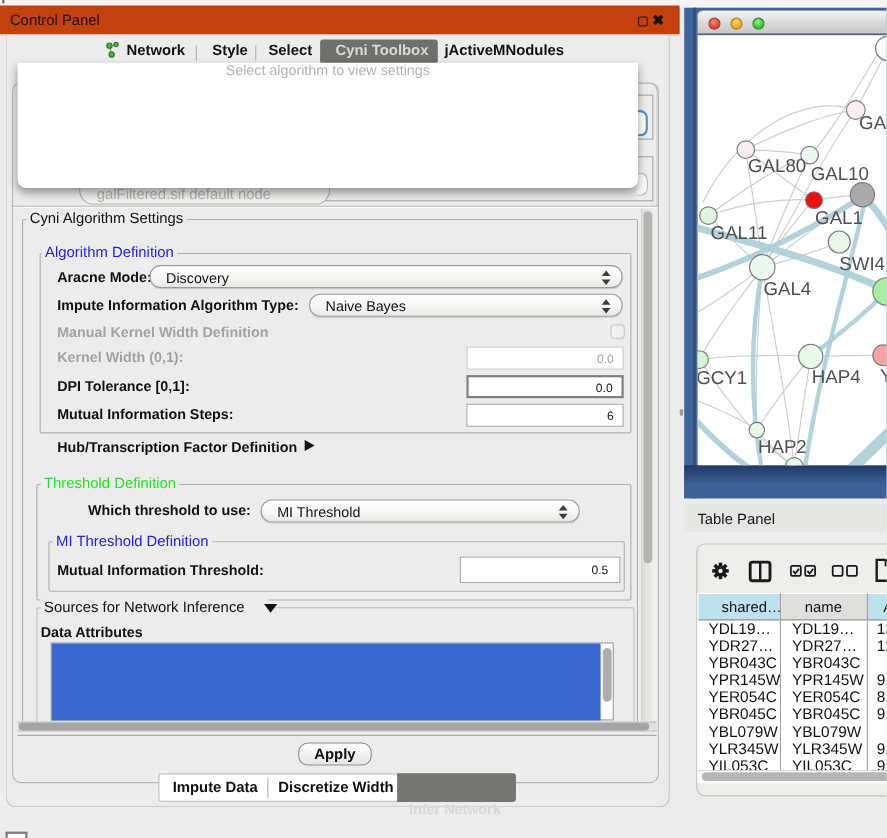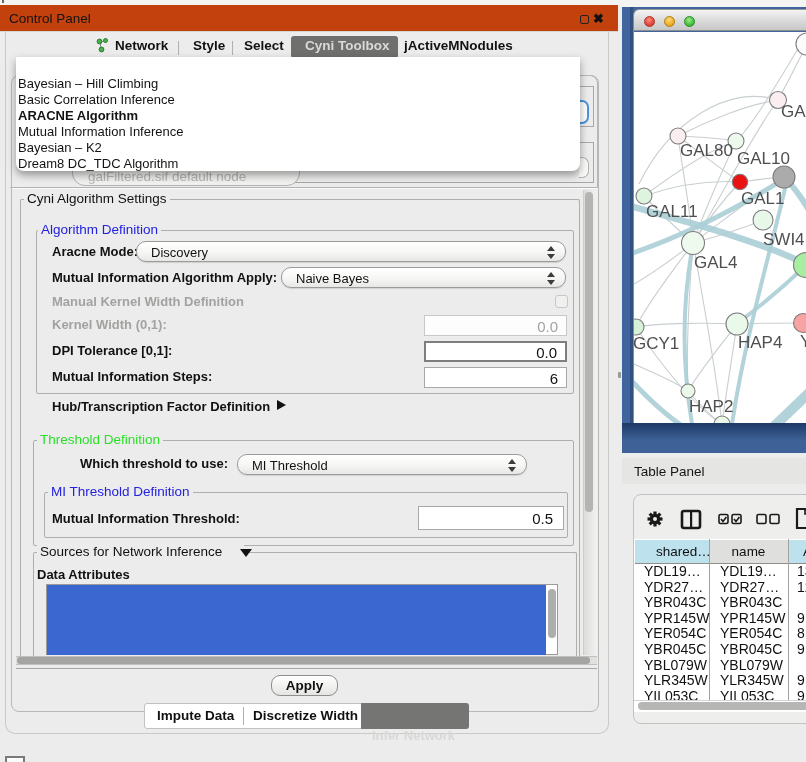--- a/index.html
+++ b/index.html
@@ -9,21 +9,21 @@
 .lbl { position:absolute; font-size:13px; line-height:16px; white-space:nowrap; }
 .b { font-weight:bold; }
 .gray { color:#a2a2a0; }
 .combo { position:absolute; border:1px solid #9b9b99; border-radius:10px;
   background:linear-gradient(#ffffff,#f6f6f4 55%,#e7e7e5); box-shadow:0 1px 1px rgba(0,0,0,0.12); }
 .combo .ct { position:absolute; left:14px; top:3px; font-size:13px; line-height:16px; white-space:nowrap; }
 .arr-up { position:absolute; width:0; height:0; border-left:4px solid transparent; border-right:4px solid transparent; border-bottom:5px solid #3c3c3c; }
 .arr-dn { position:absolute; width:0; height:0; border-left:4px solid transparent; border-right:4px solid transparent; border-top:5px solid #3c3c3c; }
 .fs { position:absolute; border:1px solid #aeaeac; border-radius:2px; }
 .leg { position:absolute; font-size:13.5px; line-height:15px; background:#ececec; padding:0 3px; white-space:nowrap; }
-.fld { position:absolute; background:#ffffff; border:1px solid #a8a8a6; font-size:15px; }
+.fld { position:absolute; background:#ffffff; border:1px solid #a8a8a6; font-size:11px; }
 .fld span { position:absolute; right:8px; top:3px; line-height:16px; }
 .tsep { position:absolute; width:1px; background:#b0b0ae; }
 </style>
 </head>
 <body>
 
 <div class="abs" style="left:0;top:0;width:806px;height:5px;background:#f4f4f2;"></div>
 <div class="abs" style="left:2px;top:0;width:2px;height:3px;background:#666;"></div>
 
 <div class="abs" style="left:0;top:5px;width:618px;height:27px;background:#c2410c;border-bottom:1px solid #d6d6d4;">
@@ -55,28 +55,21 @@
 
 <div class="abs" style="left:540px;top:75px;width:58px;height:113px;border-top:1px solid #b6b6b4;border-right:1px solid #b6b6b4;border-radius:0 8px 0 0;"></div>
 <div class="abs" style="left:100px;top:86px;width:494px;height:41px;border:1px solid #a8a8a6;"></div>
 <div class="abs" style="left:100px;top:142px;width:494px;height:41px;border:1px solid #a8a8a6;"></div>
 <div class="abs" style="left:579px;top:100px;width:10px;height:24px;border:2.5px solid #4d92d8;border-left:none;border-radius:0 7px 7px 0;background:#fff;"></div>
 <div class="abs" style="left:72px;top:158px;width:228px;height:28px;border:1.5px solid #b2b2b0;border-radius:13px;background:#f1f1ef;"></div>
 <div class="lbl" style="left:88px;top:169px;color:#b4b4b2;font-size:13.5px;">galFiltered.sif default node</div>
 <div class="abs" style="left:579px;top:157px;width:10px;height:21px;border:1.5px solid #b2b2b0;border-left:none;border-radius:0 7px 7px 0;background:#fafaf8;"></div>
 
 <div class="abs" style="left:16px;top:57px;width:564px;height:114px;background:#ffffff;border-radius:0 0 8px 8px;box-shadow:0 4px 9px rgba(0,0,0,0.38);z-index:30;">
-  <div style="position:absolute;left:2px;top:19px;font-size:13px;line-height:16px;color:#131313;">
-    Bayesian – Hill Climbing<br>
-    Basic Correlation Inference<br>
-    <span style="font-weight:bold;">ARACNE Algorithm</span><br>
-    Mutual Information Inference<br>
-    Bayesian – K2<br>
-    Dream8 DC_TDC Algorithm
-  </div>
+  <div style="position:absolute;left:0;top:0;width:100%;text-align:center;font-size:13px;line-height:13px;color:#b4b4b2;">Select algorithm to view settings</div>
 </div>
 
 <div class="abs" style="left:10px;top:187px;width:588px;height:1px;background:#b2b2b0;"></div>
 <div class="abs" style="left:10px;top:188px;width:588px;height:1px;background:#fafafa;"></div>
 
 <div class="abs" style="left:583px;top:190px;width:14px;height:465px;background:linear-gradient(to right,#dcdcda,#f2f2f0);border-left:1px solid #cccccb;"></div>
 <div class="abs" style="left:584.5px;top:192px;width:8px;height:320px;background:#b4b4b2;border-radius:4px;"></div>
 <div class="abs" style="left:11px;top:75px;width:588px;height:637px;border:1px solid #b8b8b6;border-radius:8px;"></div>
 
 <div class="fs" style="left:20px;top:199px;width:560px;height:461px;border-bottom:none;"></div>
@@ -85,21 +78,21 @@
 <div class="fs" style="left:36px;top:230px;width:538px;height:164px;"></div>
 <div class="leg" style="left:38px;top:222px;color:#2222dd;">Algorithm Definition</div>
 
 <div class="lbl b" style="left:52px;top:244px;">Aracne Mode:</div>
 <div class="combo" style="left:136px;top:241px;width:430px;height:21px;">
   <div class="ct">Discovery</div>
   <div class="arr-up" style="right:10px;top:4px;"></div>
   <div class="arr-dn" style="right:10px;top:12px;"></div>
 </div>
 
-<div class="lbl b" style="left:52px;top:270px;">Mutual Information Algorithm Apply:</div>
+<div class="lbl b" style="left:52px;top:270px;">Impute Information Algorithm Type:</div>
 <div class="combo" style="left:281px;top:267px;width:285px;height:21px;">
   <div class="ct">Naive Bayes</div>
   <div class="arr-up" style="right:10px;top:4px;"></div>
   <div class="arr-dn" style="right:10px;top:12px;"></div>
 </div>
 
 <div class="lbl b gray" style="left:52px;top:294px;">Manual Kernel Width Definition</div>
 <div class="abs" style="left:555px;top:295px;width:13px;height:13px;border:1.5px solid #c6c6c4;border-radius:3px;background:#f0f0ee;"></div>
 
 <div class="lbl b gray" style="left:52px;top:317px;">Kernel Width (0,1):</div>

